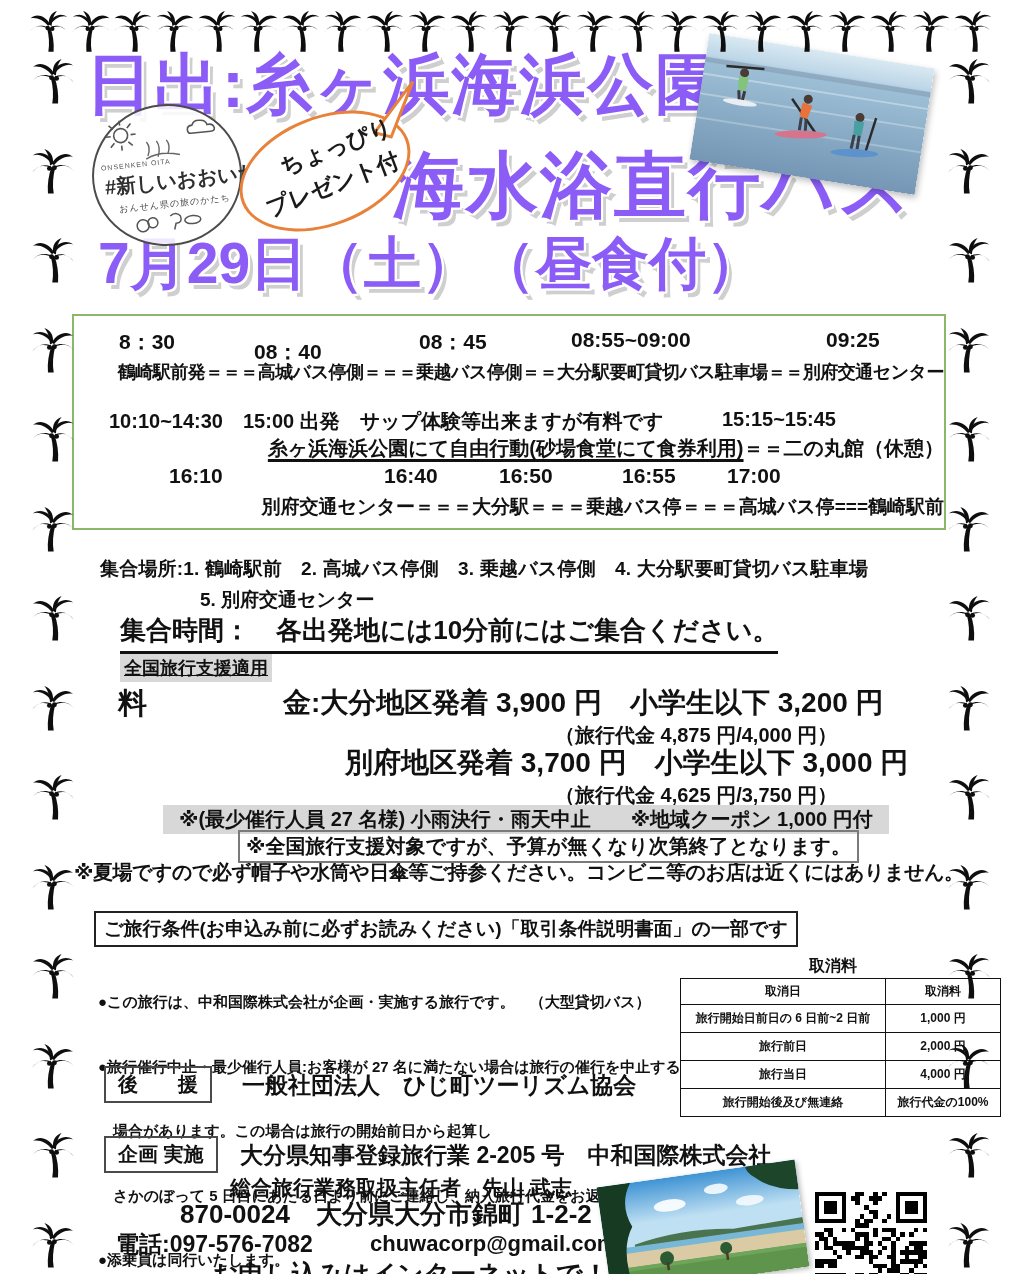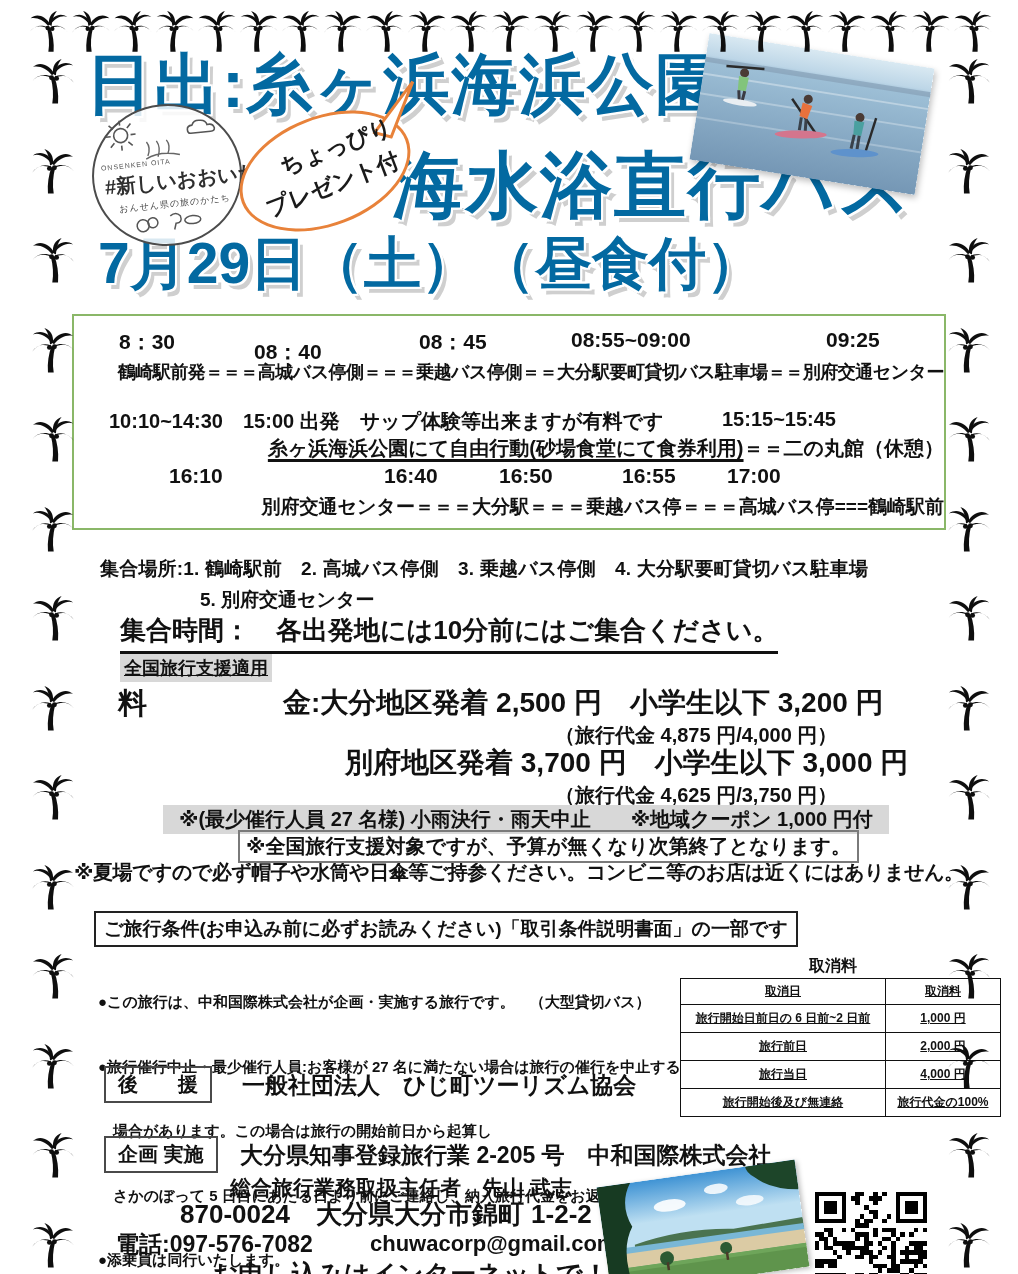--- a/index.html
+++ b/index.html
@@ -10,21 +10,21 @@
   
   .palm-row{position:absolute;top:10px;left:28px;right:24px;height:44px;display:flex;justify-content:space-between;z-index:5;}
   .palm-col{position:absolute;top:58px;bottom:4px;width:50px;display:flex;flex-direction:column;justify-content:space-between;z-index:5;}
   .palm-col.left{left:30px;}
   .palm-col.right{right:22px;}
   .palm{width:42px;height:44px;fill:#0e0e0e;}
   .palm-col .palm{width:46px;height:48px;}
   .palm.flip{transform:scaleX(-1);}
 
   
-  .btitle{font-weight:900;color:#0369a1;letter-spacing:2px;
+  .btitle{font-weight:900;color:#8b5cf6;letter-spacing:2px;
     text-shadow:-2px -2px 0 #fff,2px -2px 0 #fff,-2px 2px 0 #fff,2px 2px 0 #fff,
                 0 -2px 0 #fff,0 2px 0 #fff,-2px 0 0 #fff,2px 0 0 #fff,
                 5px 6px 0 #cfcfcf;}
   .t1{left:86px;top:40px;font-size:66px;}
   .t2{left:392px;top:138px;font-size:72px;}
   .t3{left:98px;top:226px;font-size:57px;letter-spacing:0px;}
 
   
   .stamp{left:92px;top:104px;width:146px;height:138px;border:2.5px solid #4c4c4c;border-radius:50%;
          transform:rotate(-6deg);background:rgba(255,255,255,.85);z-index:4;}
@@ -75,21 +75,21 @@
   .note-box{left:238px;top:830px;font-size:20px;font-weight:900;border:2px solid #7a7a7a;padding:1px 6px;}
   .note-summer{left:74px;top:859px;font-size:20px;font-weight:900;letter-spacing:-.5px;}
 
   
   .cond-head{left:94px;top:911px;font-size:19px;font-weight:900;border:2.5px solid #222;padding:3px 8px;}
   .bullets{left:98px;top:948px;font-size:15px;font-weight:bold;line-height:21.5px;white-space:pre;}
 
   
   .cancel-title{left:680px;top:956px;width:306px;text-align:center;font-size:16px;font-weight:900;}
   .cancel-table{position:absolute;left:680px;top:978px;border-collapse:collapse;}
-  .cancel-table td,.cancel-table th{border:1.6px solid #111;font-size:12px;font-weight:900;text-align:center;padding:0 4px;text-decoration:underline;}
+  .cancel-table td,.cancel-table th{border:1.6px solid #111;font-size:12px;font-weight:900;text-align:center;padding:0 4px;}
   .cancel-table th{height:25px;}
   .cancel-table td{height:27px;}
   .cancel-table .c1{width:196px;}
   .cancel-table .c2{width:106px;}
 
   
   .lblbox{border:2px solid #4a4a4a;padding:3px 12px;font-size:20px;font-weight:900;}
   .support-lbl{left:104px;top:1066px;}
   .support-val{left:242px;top:1070px;font-size:23px;font-weight:900;}
   .org-lbl{left:104px;top:1136px;}
@@ -373,21 +373,21 @@
     <span class="time2 e4">17:00</span>
     <div class="routeline eroute">別府交通センター＝＝＝大分駅＝＝＝乗越バス停＝＝＝高城バス停===鶴崎駅前</div>
   </div>
 
   <div class="abs meet1">集合場所:1. 鶴崎駅前　2. 高城バス停側　3. 乗越バス停側　4. 大分駅要町貸切バス駐車場</div>
   <div class="abs meet2">5. 別府交通センター</div>
   <div class="abs meettime">集合時間：　各出発地には10分前にはご集合ください。</div>
   <div class="abs support-badge">全国旅行支援適用</div>
 
   <div class="abs fee-l">料</div>
-  <div class="abs fee-oita">金:大分地区発着 2,500 円　小学生以下 3,200 円</div>
+  <div class="abs fee-oita">金:大分地区発着 3,900 円　小学生以下 3,200 円</div>
   <div class="abs fee-paren1">（旅行代金 4,875 円/4,000 円）</div>
   <div class="abs fee-beppu">別府地区発着 3,700 円　小学生以下 3,000 円</div>
   <div class="abs fee-paren2">（旅行代金 4,625 円/3,750 円）</div>
   <div class="abs note-gray">※(最少催行人員 27 名様) 小雨決行・雨天中止　　※地域クーポン 1,000 円付</div>
   <div class="abs note-summer">※夏場ですので必ず帽子や水筒や日傘等ご持参ください。コンビニ等のお店は近くにはありません。</div>
   <div class="abs note-box">※全国旅行支援対象ですが、予算が無くなり次第終了となります。</div>
 
   <div class="abs cond-head">ご旅行条件(お申込み前に必ずお読みください)「取引条件説明書面」の一部です</div>
   <div class="abs bullets">
     <div>●この旅行は、中和国際株式会社が企画・実施する旅行です。　（大型貸切バス）</div>

